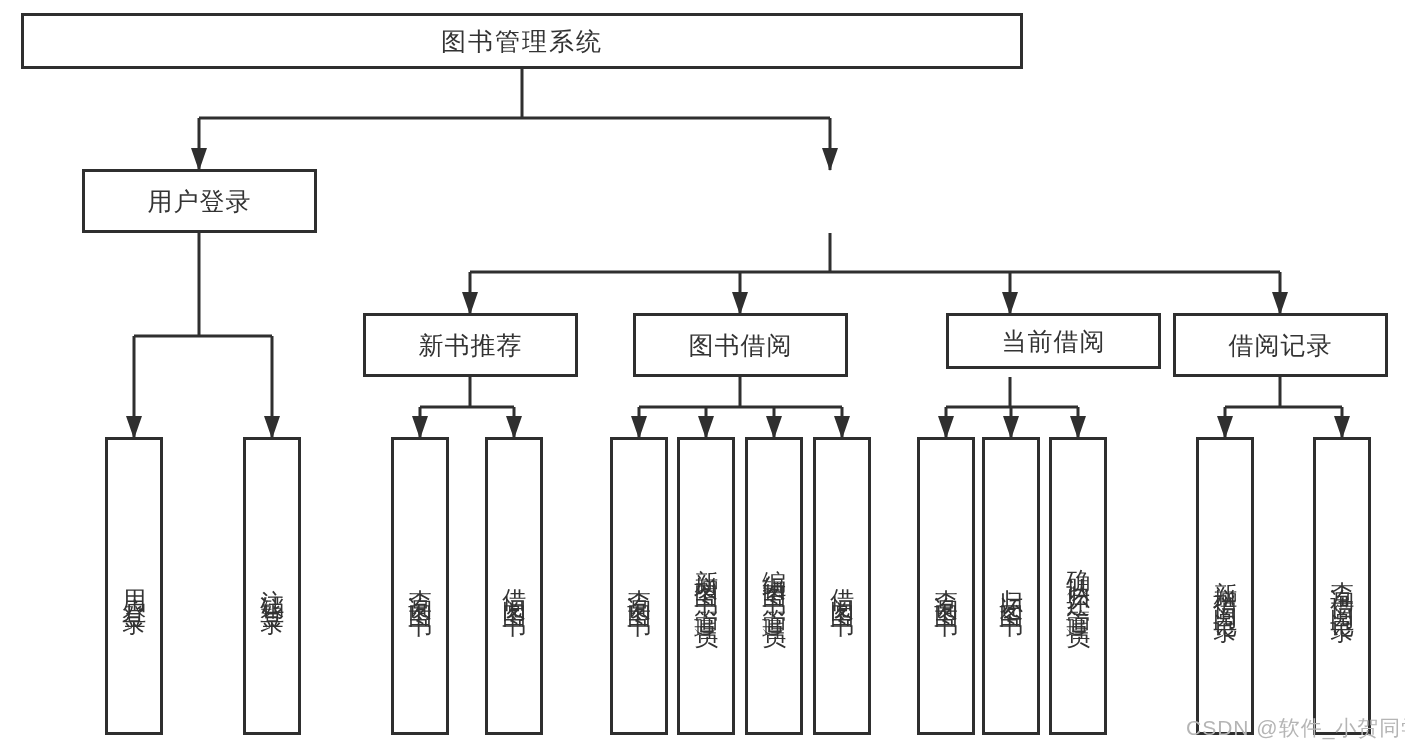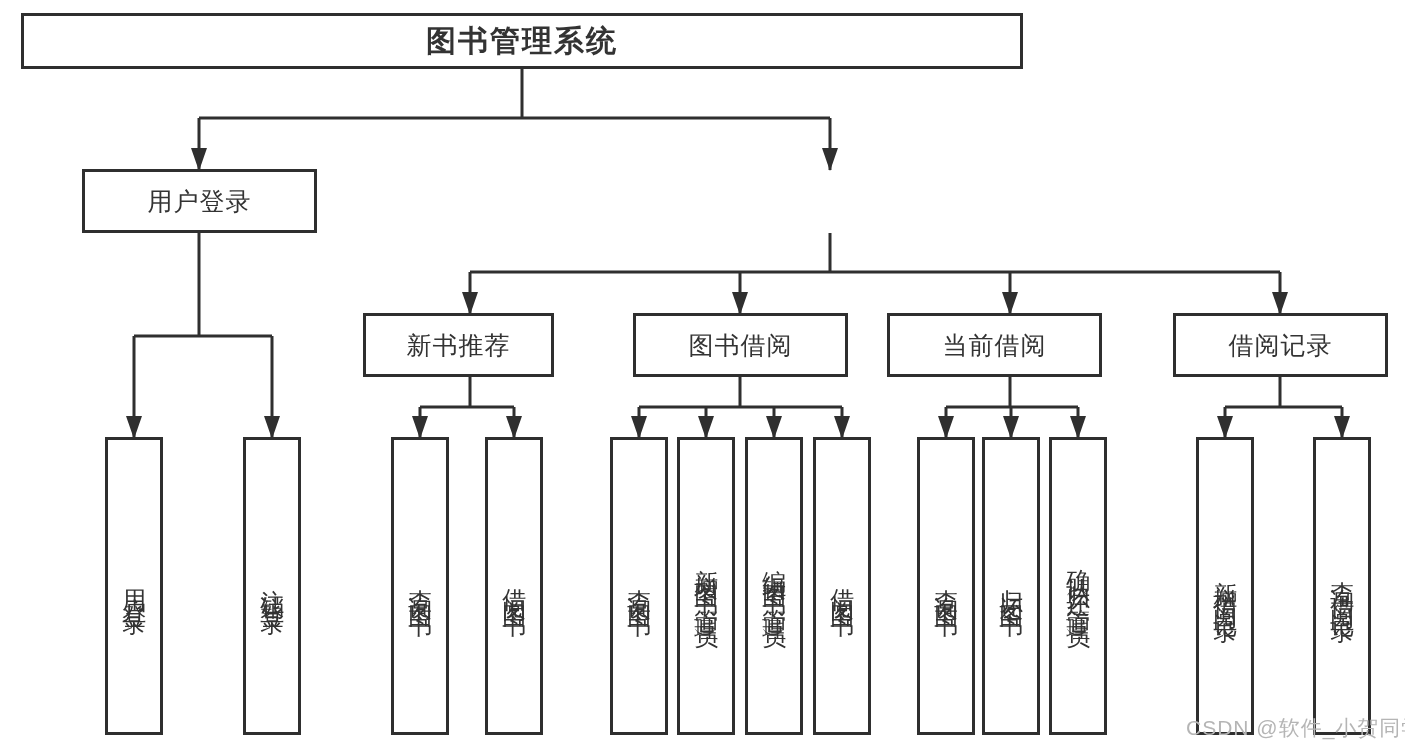--- a/index.html
+++ b/index.html
@@ -26,21 +26,21 @@
   .node {
     position: absolute;
     box-sizing: border-box;
     background: #ffffff;
     border: 3px solid #2f2f2f;
     display: flex;
     align-items: center;
     justify-content: center;
   }
   .h-node { font-size: 25px; letter-spacing: 1px; }
-  .root-node { font-size: 30px; letter-spacing: 2px; font-weight: bold; }
+  .root-node { font-size: 25px; letter-spacing: 2px; }
   .leaf { width: 58px; top: 437px; height: 298px; font-size: 24px; }
   .vtext {
     writing-mode: vertical-rl;
     text-orientation: mixed;
     letter-spacing: 8px;
     line-height: 1.1;
     white-space: nowrap;
   }
   .watermark {
     position: absolute;
@@ -109,27 +109,27 @@
   </svg>
 
   <div class="node root-node" style="left:21px; top:13px; width:1002px; height:56px;">
     <span>图书管理系统</span>
   </div>
 
   <div class="node h-node" style="left:82px; top:169px; width:235px; height:64px;">
     <span>用户登录</span>
   </div>
 
-  <div class="node h-node" style="left:363px; top:313px; width:191px; height:64px;">
+  <div class="node h-node" style="left:363px; top:313px; width:215px; height:64px;">
     <span>新书推荐</span>
   </div>
   <div class="node h-node" style="left:633px; top:313px; width:215px; height:64px;">
     <span>图书借阅</span>
   </div>
-  <div class="node h-node" style="left:887px; top:313px; width:215px; height:64px;">
+  <div class="node h-node" style="left:946px; top:313px; width:215px; height:56px;">
     <span>当前借阅</span>
   </div>
   <div class="node h-node" style="left:1173px; top:313px; width:215px; height:64px;">
     <span>借阅记录</span>
   </div>
 
   <div class="node leaf" style="left:105px;">
     <span class="vtext">用户登录</span>
   </div>
   <div class="node leaf" style="left:243px;">

